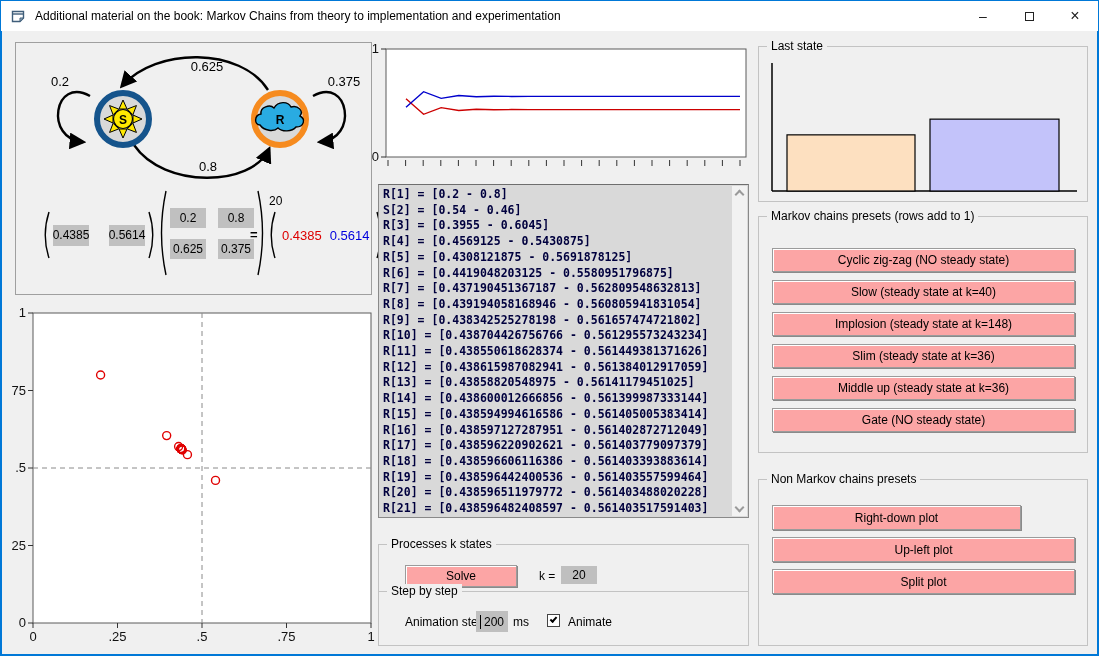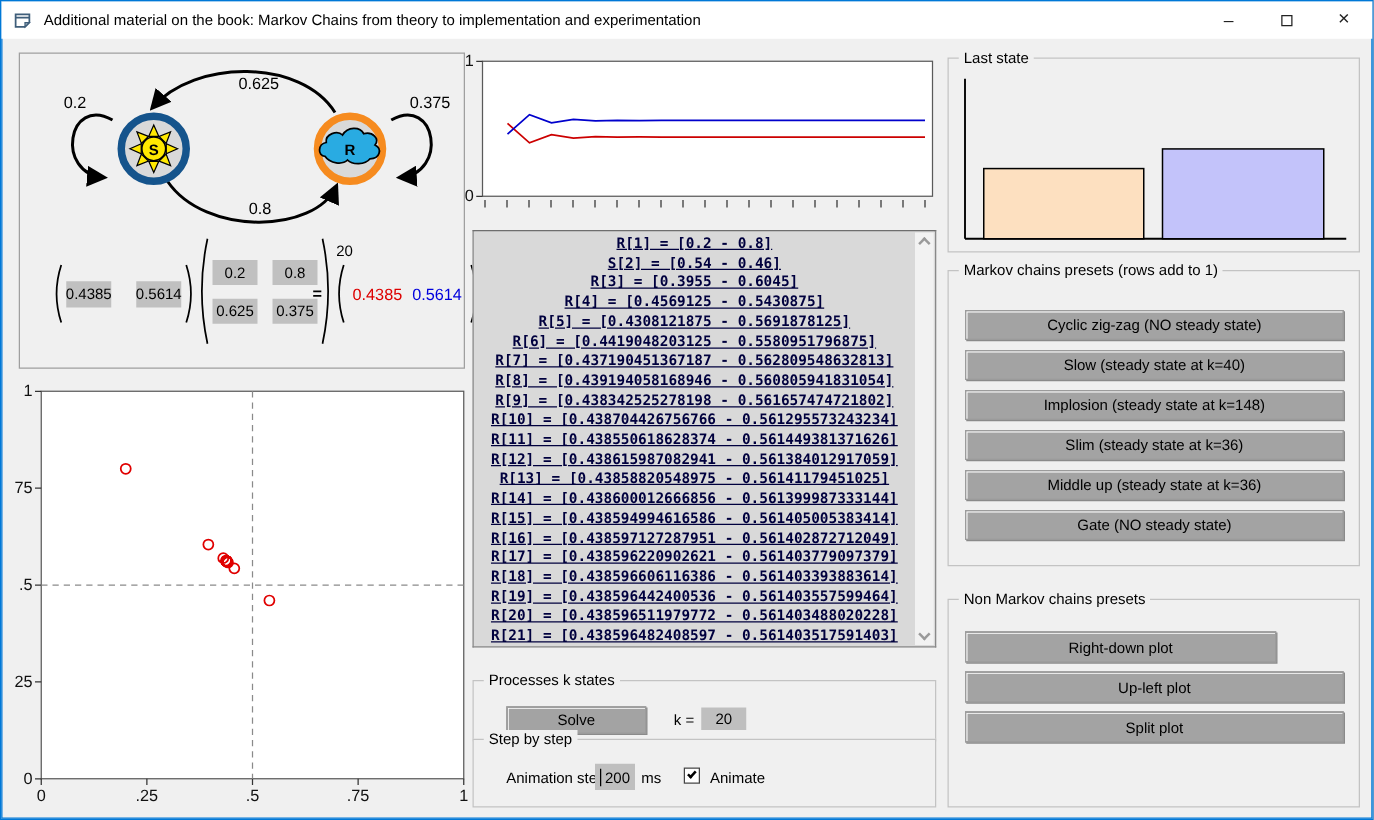--- a/index.html
+++ b/index.html
@@ -1,36 +1,36 @@
 <!DOCTYPE html>
 <html><head>
 <meta charset="utf-8">
 <style>
   * { margin:0; padding:0; box-sizing:border-box; }
   html,body { width:1099px; height:656px; background:#888; }
   body { font-family:"Liberation Sans", sans-serif; }
   #window {
     position:relative; width:1099px; height:656px;
     border:1px solid #0078d7; outline:1px solid #0078d7; outline-offset:-2px;
-    background:#f0f0f0; overflow:hidden;text-align:center;
+    background:#f0f0f0; overflow:hidden;
   }
   
   #titlebar { position:absolute; top:0; left:0; right:0; height:30px; background:#ffffff; display:flex; align-items:center; }
   #titlebar .app-icon { margin-left:9px; width:17px; height:15px; flex:0 0 auto; }
   #titlebar .title { margin-left:8px; font-size:12px; color:#000; white-space:nowrap; }
   #titlebar .win-controls { margin-left:auto; display:flex; height:30px; }
   .win-btn { width:46px; height:30px; display:flex; align-items:center; justify-content:center; font-size:14px; color:#222; }
   .win-btn .maxbox { width:9px; height:9px; border:1px solid #222; display:block; }
   .win-btn.close { font-size:16px; }
   
   .groupbox { position:absolute; border:1px solid #c3c3c3; background:#f0f0f0; }
   .groupbox > .gb-label { position:absolute; top:-8px; left:8px; background:#f0f0f0; padding:0 4px; font-size:12px; color:#000; white-space:nowrap; }
   
   .btn {
-    position:absolute; background:#a3a3a3; border:1px solid #9b9b9b;
+    position:absolute; background:#fca5a5; border:1px solid #9b9b9b;
     box-shadow: inset 1px 1px 0 #ffffff, 1px 1px 0 #8a8a8a;
     font-size:12px; color:#000; display:flex; align-items:center; justify-content:center;
     font-family:"Liberation Sans", sans-serif;
   }
   
   #diagram-panel { position:absolute; left:14px; top:41px; width:357px; height:253px; border:1px solid #9f9f9f; background:#f0f0f0; }
   #diagram-svg { position:absolute; left:0; top:0; }
   .eq-row { position:absolute; display:flex; align-items:center; }
   .gbox { background:#c0c0c0; color:#000; font-size:12px; display:flex; align-items:center; justify-content:center; }
   .vbox { width:36px; height:21px; }
@@ -39,21 +39,21 @@
   .eq-sign { position:absolute; font-size:13px; font-weight:bold; color:#000; }
   .mat-grid { display:grid; grid-template-columns:36px 36px; grid-auto-rows:20px; column-gap:12px; row-gap:11px; margin:0 3px; }
   .sup { font-size:12px; color:#000; position:relative; top:-32px; left:1px; }
   
   #console {
     position:absolute; left:377px; top:183px; width:371px; height:334px;
     background:#d9d9d9; border:1px solid #898989; border-top-color:#6e6e6e;
   }
   #console .lines { position:absolute; left:4px; top:2px; right:20px; bottom:2px; overflow:hidden;
     font-family:"DejaVu Sans Mono", monospace; font-size:11.5px; font-weight:bold; color:#00003e; }
-  #console .cline { line-height:15.7px; white-space:pre;text-decoration:underline; }
+  #console .cline { line-height:15.7px; white-space:pre; }
   .vscroll { position:absolute; top:1px; right:1px; bottom:1px; width:15px; background:#f2f2f2; }
   .chev { position:absolute; left:4px; width:7px; height:7px; }
   .chev.up { top:5px; border-left:2px solid #9a9a9a; border-top:2px solid #9a9a9a; transform:rotate(45deg); }
   .chev.down { bottom:5px; border-right:2px solid #9a9a9a; border-bottom:2px solid #9a9a9a; transform:rotate(45deg); }
   
   .field { position:absolute; background:#bfbfbf; color:#000; font-size:12px; display:flex; align-items:center; justify-content:center; }
   .small-label { position:absolute; font-size:12px; color:#000; white-space:nowrap; }
   .caret { width:1px; height:14px; background:#000; margin-right:3px; }
   
   .checkbox { position:absolute; width:13px; height:13px; background:#fff; border:1px solid #444; }

